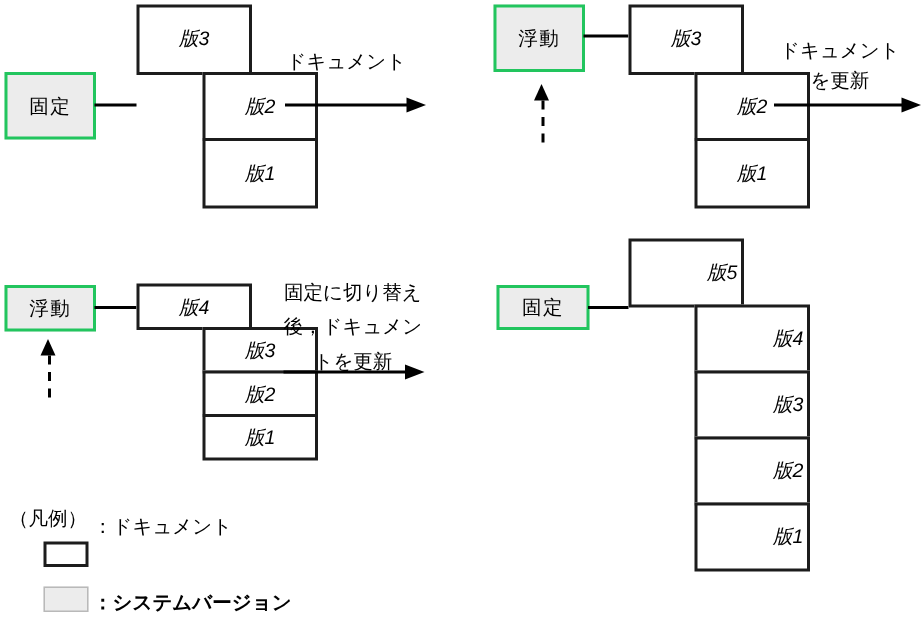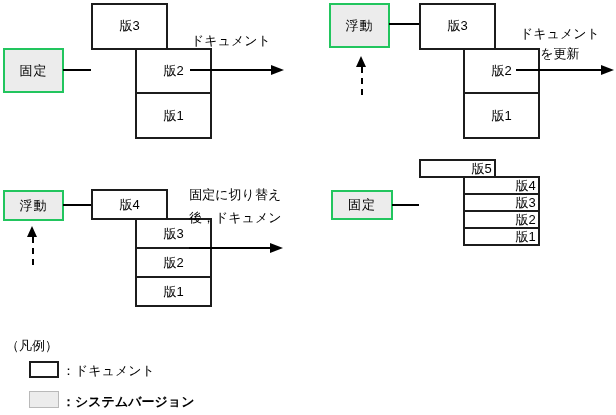--- a/index.html
+++ b/index.html
@@ -23,35 +23,35 @@
     border: 2px solid #22c55e;
     display: flex;
     align-items: center;
     justify-content: center;
     font-size: 13px;
     letter-spacing: 1px;
     color: #000;
   }
 
   
-  .stack { position: absolute; display: flex; flex-direction: column; }
+  .stack { position: absolute; display: flex; flex-direction: column; font-style: italic; }
   .docbox {
     width: 77px;
     background: #ffffff;
     border: 2px solid #1c1c1c;
     display: flex;
     align-items: center;
     justify-content: center;
     font-size: 13px;
     color: #000;
   }
   .docbox + .docbox { margin-top: -2px; margin-left: 44px; }
   .stack-3 .docbox { height: 46.7px; }
   .stack-4 .docbox { height: 31px; }
-  .stack-5 .docbox { height: 19px; padding-left: 48px; }
+  .stack-5 .docbox { height: 46px; padding-left: 48px; }
 
   
   .connector { position: absolute; height: 2px; background: #000; }
 
   
   .arrow-line { position: absolute; height: 2px; background: #000; }
   .arrow-head-right {
     position: absolute;
     width: 0; height: 0;
     border-left: 13px solid #000;
@@ -141,33 +141,34 @@
   <div class="stack stack-4" style="left:91px; top:189px;">
     <div class="docbox">版4</div>
     <div class="docbox">版3</div>
     <div class="docbox">版2</div>
     <div class="docbox">版1</div>
   </div>
 
   <div class="t-label" id="transition-3-label" style="left:189px; top:183px;">
     <span>固定に切り替え</span>
     <span>後，ドキュメン</span>
+    <span>トを更新</span>
   </div>
   <div class="arrow-line" style="left:189px; top:247px; width:82px;"></div>
   <div class="arrow-head-right" style="left:270px; top:242.5px;"></div>
 
   <div class="sysver" style="left:331px; top:190px; width:62px; height:30px;">固定</div>
   <div class="connector" style="left:392px; top:204px; width:27px;"></div>
   <div class="stack stack-5" style="left:419px; top:159px;">
     <div class="docbox">版5</div>
     <div class="docbox">版4</div>
     <div class="docbox">版3</div>
     <div class="docbox">版2</div>
     <div class="docbox">版1</div>
   </div>
 
   <div class="legend-title" style="left:6px; top:337px;">（凡例）</div>
   <div class="legend-swatch-doc" style="left:29px; top:361px;"></div>
-  <div class="legend-label" style="left:62px; top:362px;">：ドキュメント</div>
+  <div class="legend-label" style="left:62px; top:342px;">：ドキュメント</div>
   <div class="legend-swatch-sys" style="left:29px; top:391px;"></div>
   <div class="legend-label" style="left:62px; top:393px;font-weight:bold;">：システムバージョン</div>
 
 </div>
 
 </body></html>

